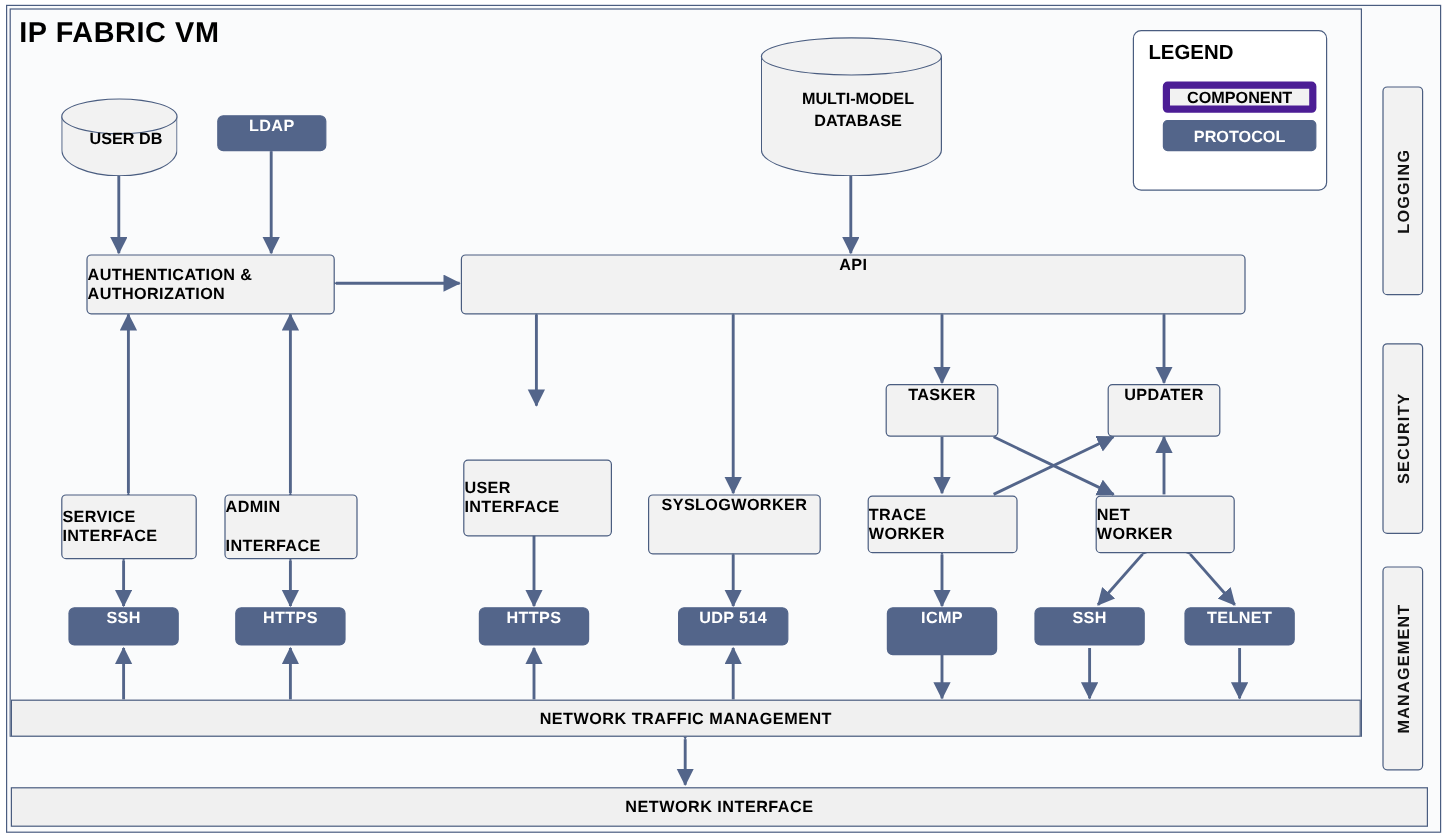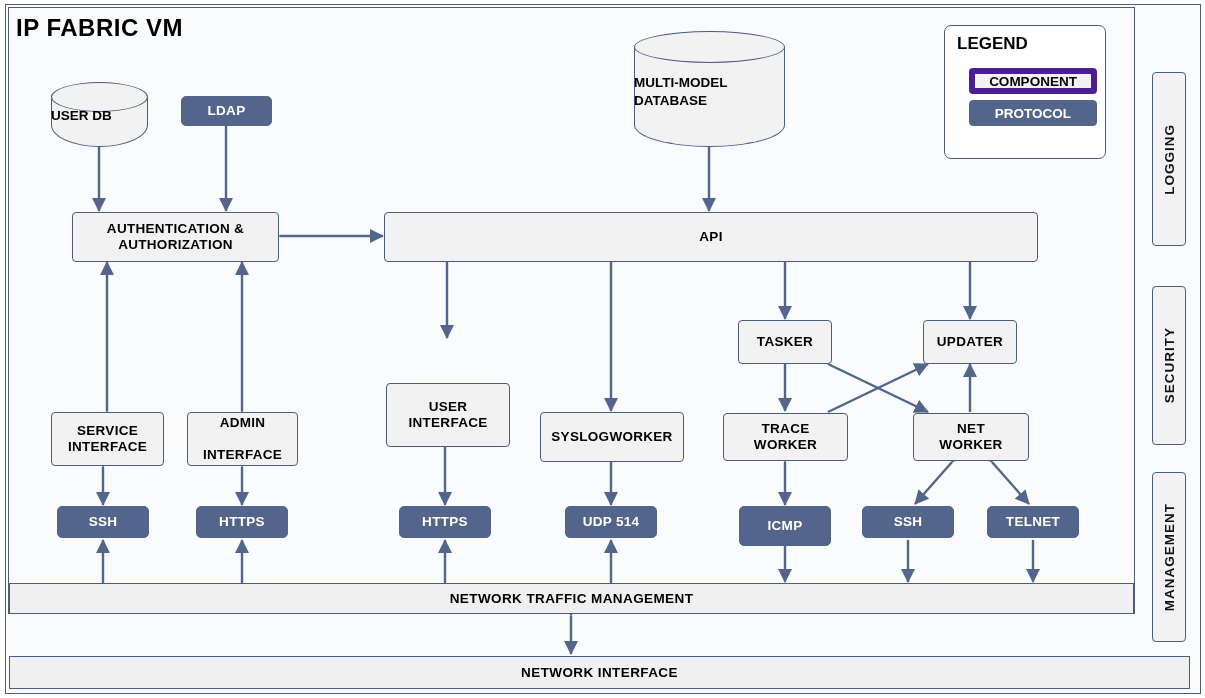--- a/index.html
+++ b/index.html
@@ -33,21 +33,21 @@
   .vm-title {
     position: absolute;
     left: 16px; top: 14px;
     font-size: 24px; font-weight: bold;
     letter-spacing: .5px;
     color: #000000;
   }
   
   .node {
     position: absolute;
-    display: flex; align-items: center; justify-content: center;
+    display: flex; align-items: flex-start; justify-content: center;
     text-align: center;
     line-height: 1.15;
     border-radius: 4px;
     z-index: 5;
   }
   .component {
     background: #f2f2f2;
     border: 1px solid #4a5d80;
     color: #000000;
     font-size: 13.5px;
@@ -83,21 +83,22 @@
     border-radius: 0 0 50% 50% / 0 0 22px 22px;
   }
   .cyl .top {
     position: absolute; left: 0; right: 0; top: 0;
     height: 30px;
     background: #f2f2f2;
     border: 1px solid #4a5d80;
     border-radius: 50% / 50%;
   }
   .cyl .label {
-    position: absolute; left: 0; right: 0;
+    position: absolute; left: 11px; right: 0;
+    text-align: center;
     font-size: 13.5px; font-weight: bold; color: #000;
     line-height: 1.2;
     z-index: 2;
   }
   
   .side-label {
     position: absolute;
     background: #f2f2f2;
     border: 1px solid #4a5d80;
     border-radius: 4px;

